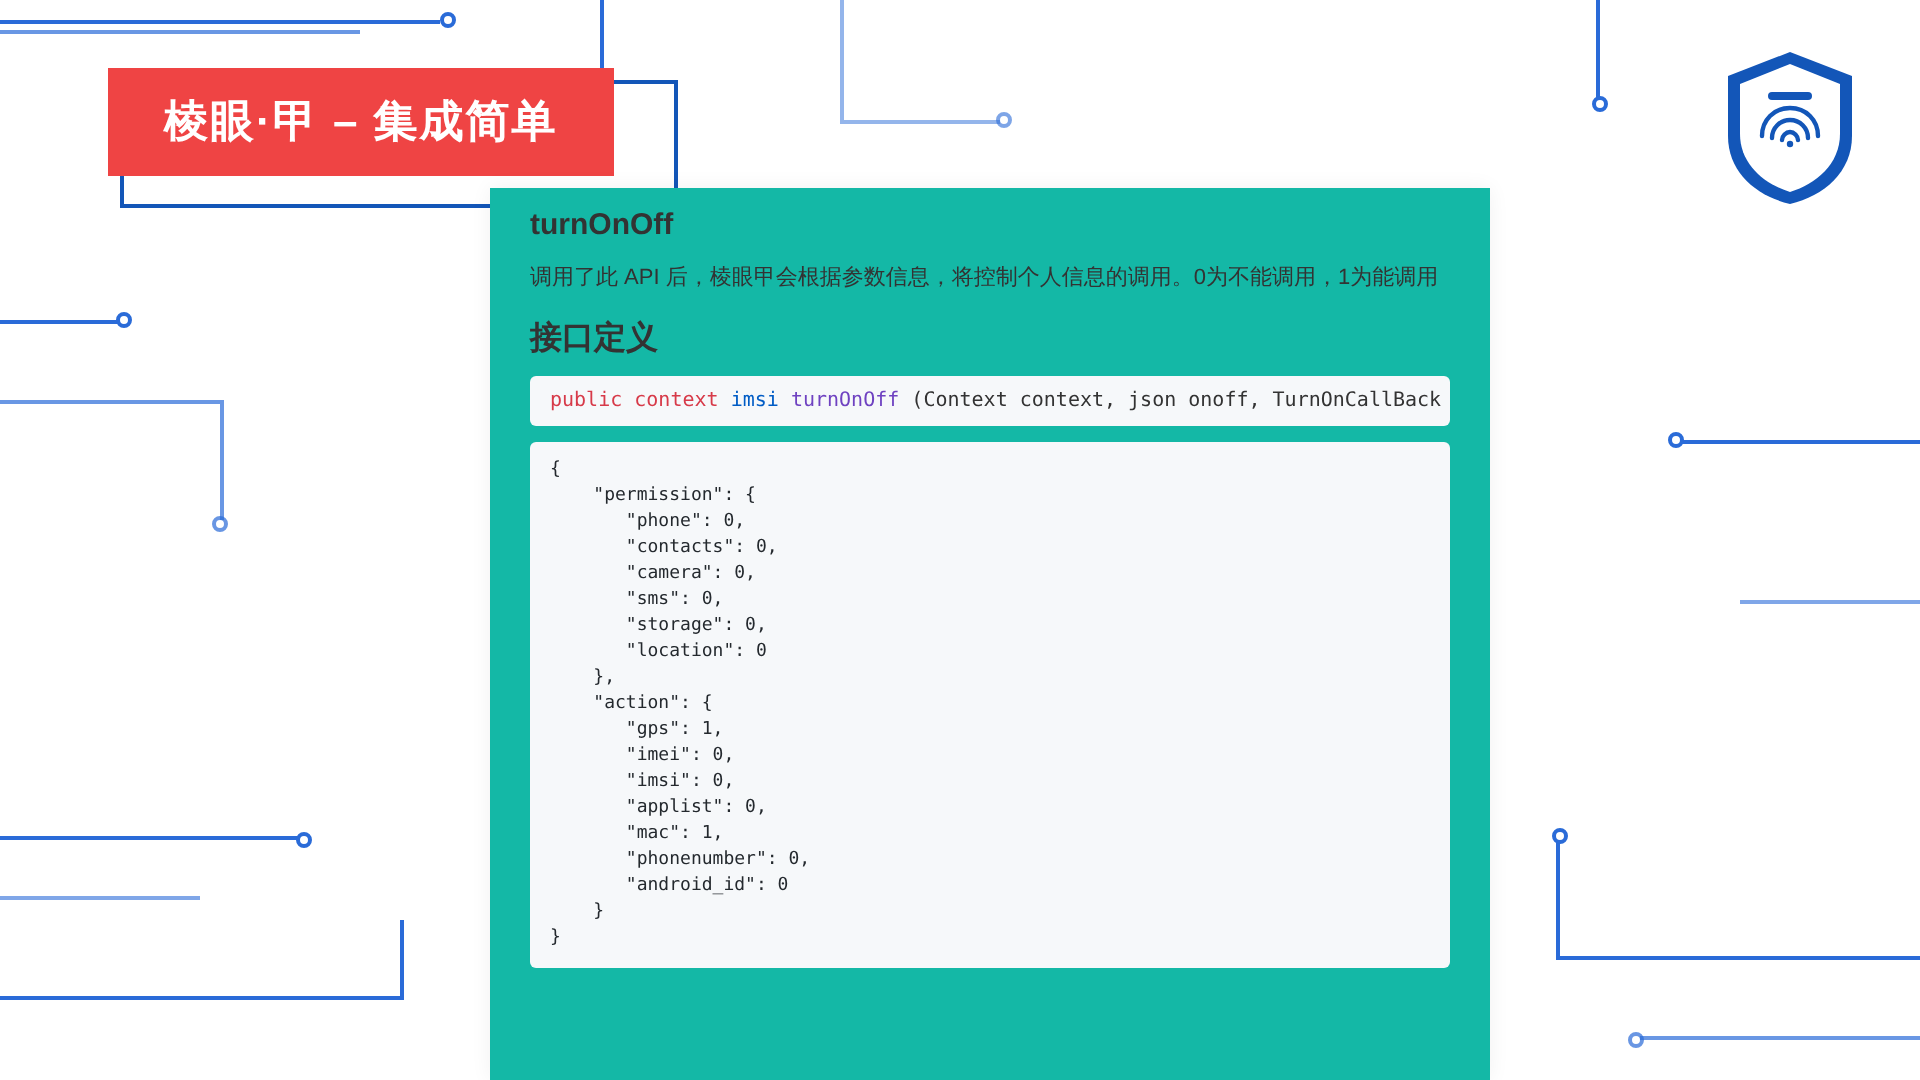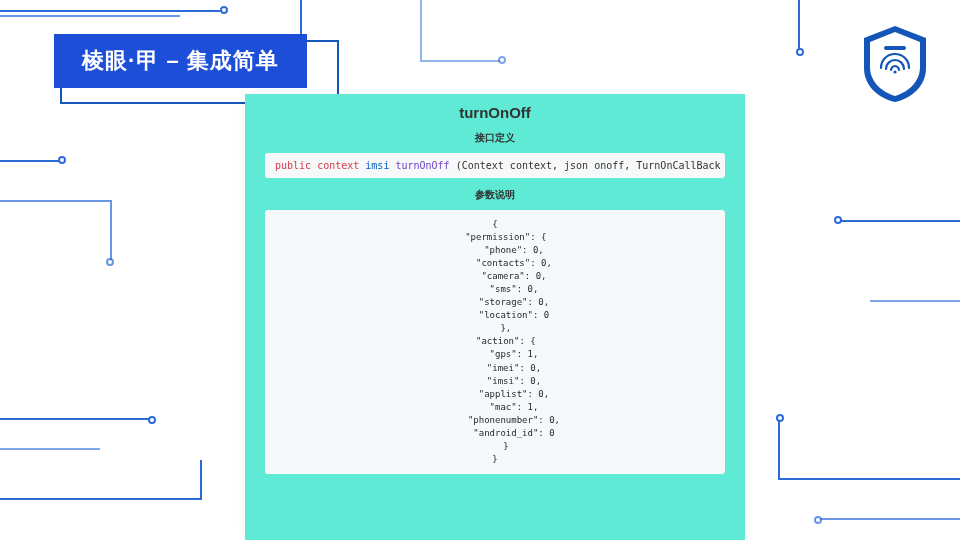--- a/index.html
+++ b/index.html
@@ -2,28 +2,28 @@
 <html><head>
 <meta charset="utf-8">
 <style>
   * { margin: 0; padding: 0; box-sizing: border-box; }
   html, body { width: 960px; height: 540px; overflow: hidden; font-family: "Microsoft YaHei", Arial, sans-serif; background: #fff; }
   .bg-circuit { position: absolute; inset: 0; z-index: 0; pointer-events: none; }
   .circ { position: absolute; border: 2px solid #2a6bd8; border-radius: 50%; background: #fff; }
   .line { position: absolute; background: #2a6bd8; }
 
   .title-box { position: absolute; top: 40px; left: 60px; z-index: 2; border: 2px solid #1356b8; padding-bottom: 14px; padding-right: 30px; }
-  .title-inner { background: #1d4ed8; color: #fff; font-weight: bold; font-size: 22px; padding: 12px 28px; margin-top: -8px; margin-left: -8px; letter-spacing: 1px; }
+  .title-inner { background: #ef4444; color: #fff; font-weight: bold; font-size: 22px; padding: 12px 28px; margin-top: -8px; margin-left: -8px; letter-spacing: 1px; }
 
   .logo { position: absolute; top: 24px; right: 30px; z-index: 5; width: 70px; height: 80px; }
 
-  .doc { position: absolute; top: 94px; left: 245px; width: 500px; height: 446px; background: #5eead4; z-index: 3; box-shadow: 0 0 10px rgba(0,0,0,0.06); padding: 10px 20px 0 20px; font-size: 11px; color: #333; overflow: hidden; text-align: center; }
+  .doc { position: absolute; top: 94px; left: 245px; width: 500px; height: 446px; background: #14b8a6; z-index: 3; box-shadow: 0 0 10px rgba(0,0,0,0.06); padding: 10px 20px 0 20px; font-size: 11px; color: #333; overflow: hidden; }
   .doc h2 { font-size: 15px; font-weight: bold; margin-bottom: 10px; }
   .doc p { margin-bottom: 10px; line-height: 1.6; }
-  .doc h3 { font-size: 10px; font-weight: bold; margin: 10px 0 8px; }
+  .doc h3 { font-size: 16px; font-weight: bold; margin: 10px 0 8px; }
   .code-line { background: #f6f8fa; padding: 7px 10px; font-family: Consolas, monospace; font-size: 10px; border-radius: 3px; margin-bottom: 8px; white-space: nowrap; overflow: hidden; }
   .kw-public { color: #d73a49; }
   .kw-void { color: #005cc5; }
   .kw-fn { color: #6f42c1; }
   ul.params { list-style: disc; padding-left: 22px; font-size: 11px; }
   ul.params li { margin-bottom: 4px; }
   pre.json { background: #f6f8fa; padding: 8px 10px; font-family: Consolas, monospace; font-size: 9px; line-height: 1.45; border-radius: 3px; margin-top: 8px; white-space: pre; color: #24292e; }
 </style>
 </head>
 <body>
@@ -69,30 +69,30 @@
     <path d="M35 2 L66 14 V44 C66 62 52 74 35 78 C18 74 4 62 4 44 V14 Z" fill="#1356b8"></path>
     <path d="M35 8 L60 18 V43 C60 58 48 68 35 72 C22 68 10 58 10 43 V18 Z" fill="#ffffff"></path>
     <rect x="24" y="22" width="22" height="4" rx="2" fill="#1356b8"></rect>
     <path d="M35 30 c-8 0 -14 6 -14 14 M35 30 c8 0 14 6 14 14 M35 36 c-5 0 -9 4 -9 9 M35 36 c5 0 9 4 9 9 M35 42 c-2 0 -4 2 -4 4 M35 42 c2 0 4 2 4 4" stroke="#1356b8" stroke-width="2.2" fill="none" stroke-linecap="round"></path>
     <circle cx="35" cy="48" r="1.6" fill="#1356b8"></circle>
   </svg>
 </div>
 
 <div class="doc">
   <h2>turnOnOff</h2>
+  <p>调用了此 API 后，棱眼甲会根据参数信息，将控制个人信息的调用。0为不能调用，1为能调用</p>
   <h3>接口定义</h3>
   <div class="code-line">
     <span class="kw-public">public context</span>
     <span> </span>
     <span class="kw-void">imsi</span>
     <span> </span>
     <span class="kw-fn">turnOnOff</span>
     <span> (Context context, json onoff, TurnOnCallBack callback);</span>
   </div>
-  <h3>参数说明</h3>
   <pre class="json">{
     "permission": {
        "phone": 0,
        "contacts": 0,
        "camera": 0,
        "sms": 0,
        "storage": 0,
        "location": 0
     },
     "action": {

